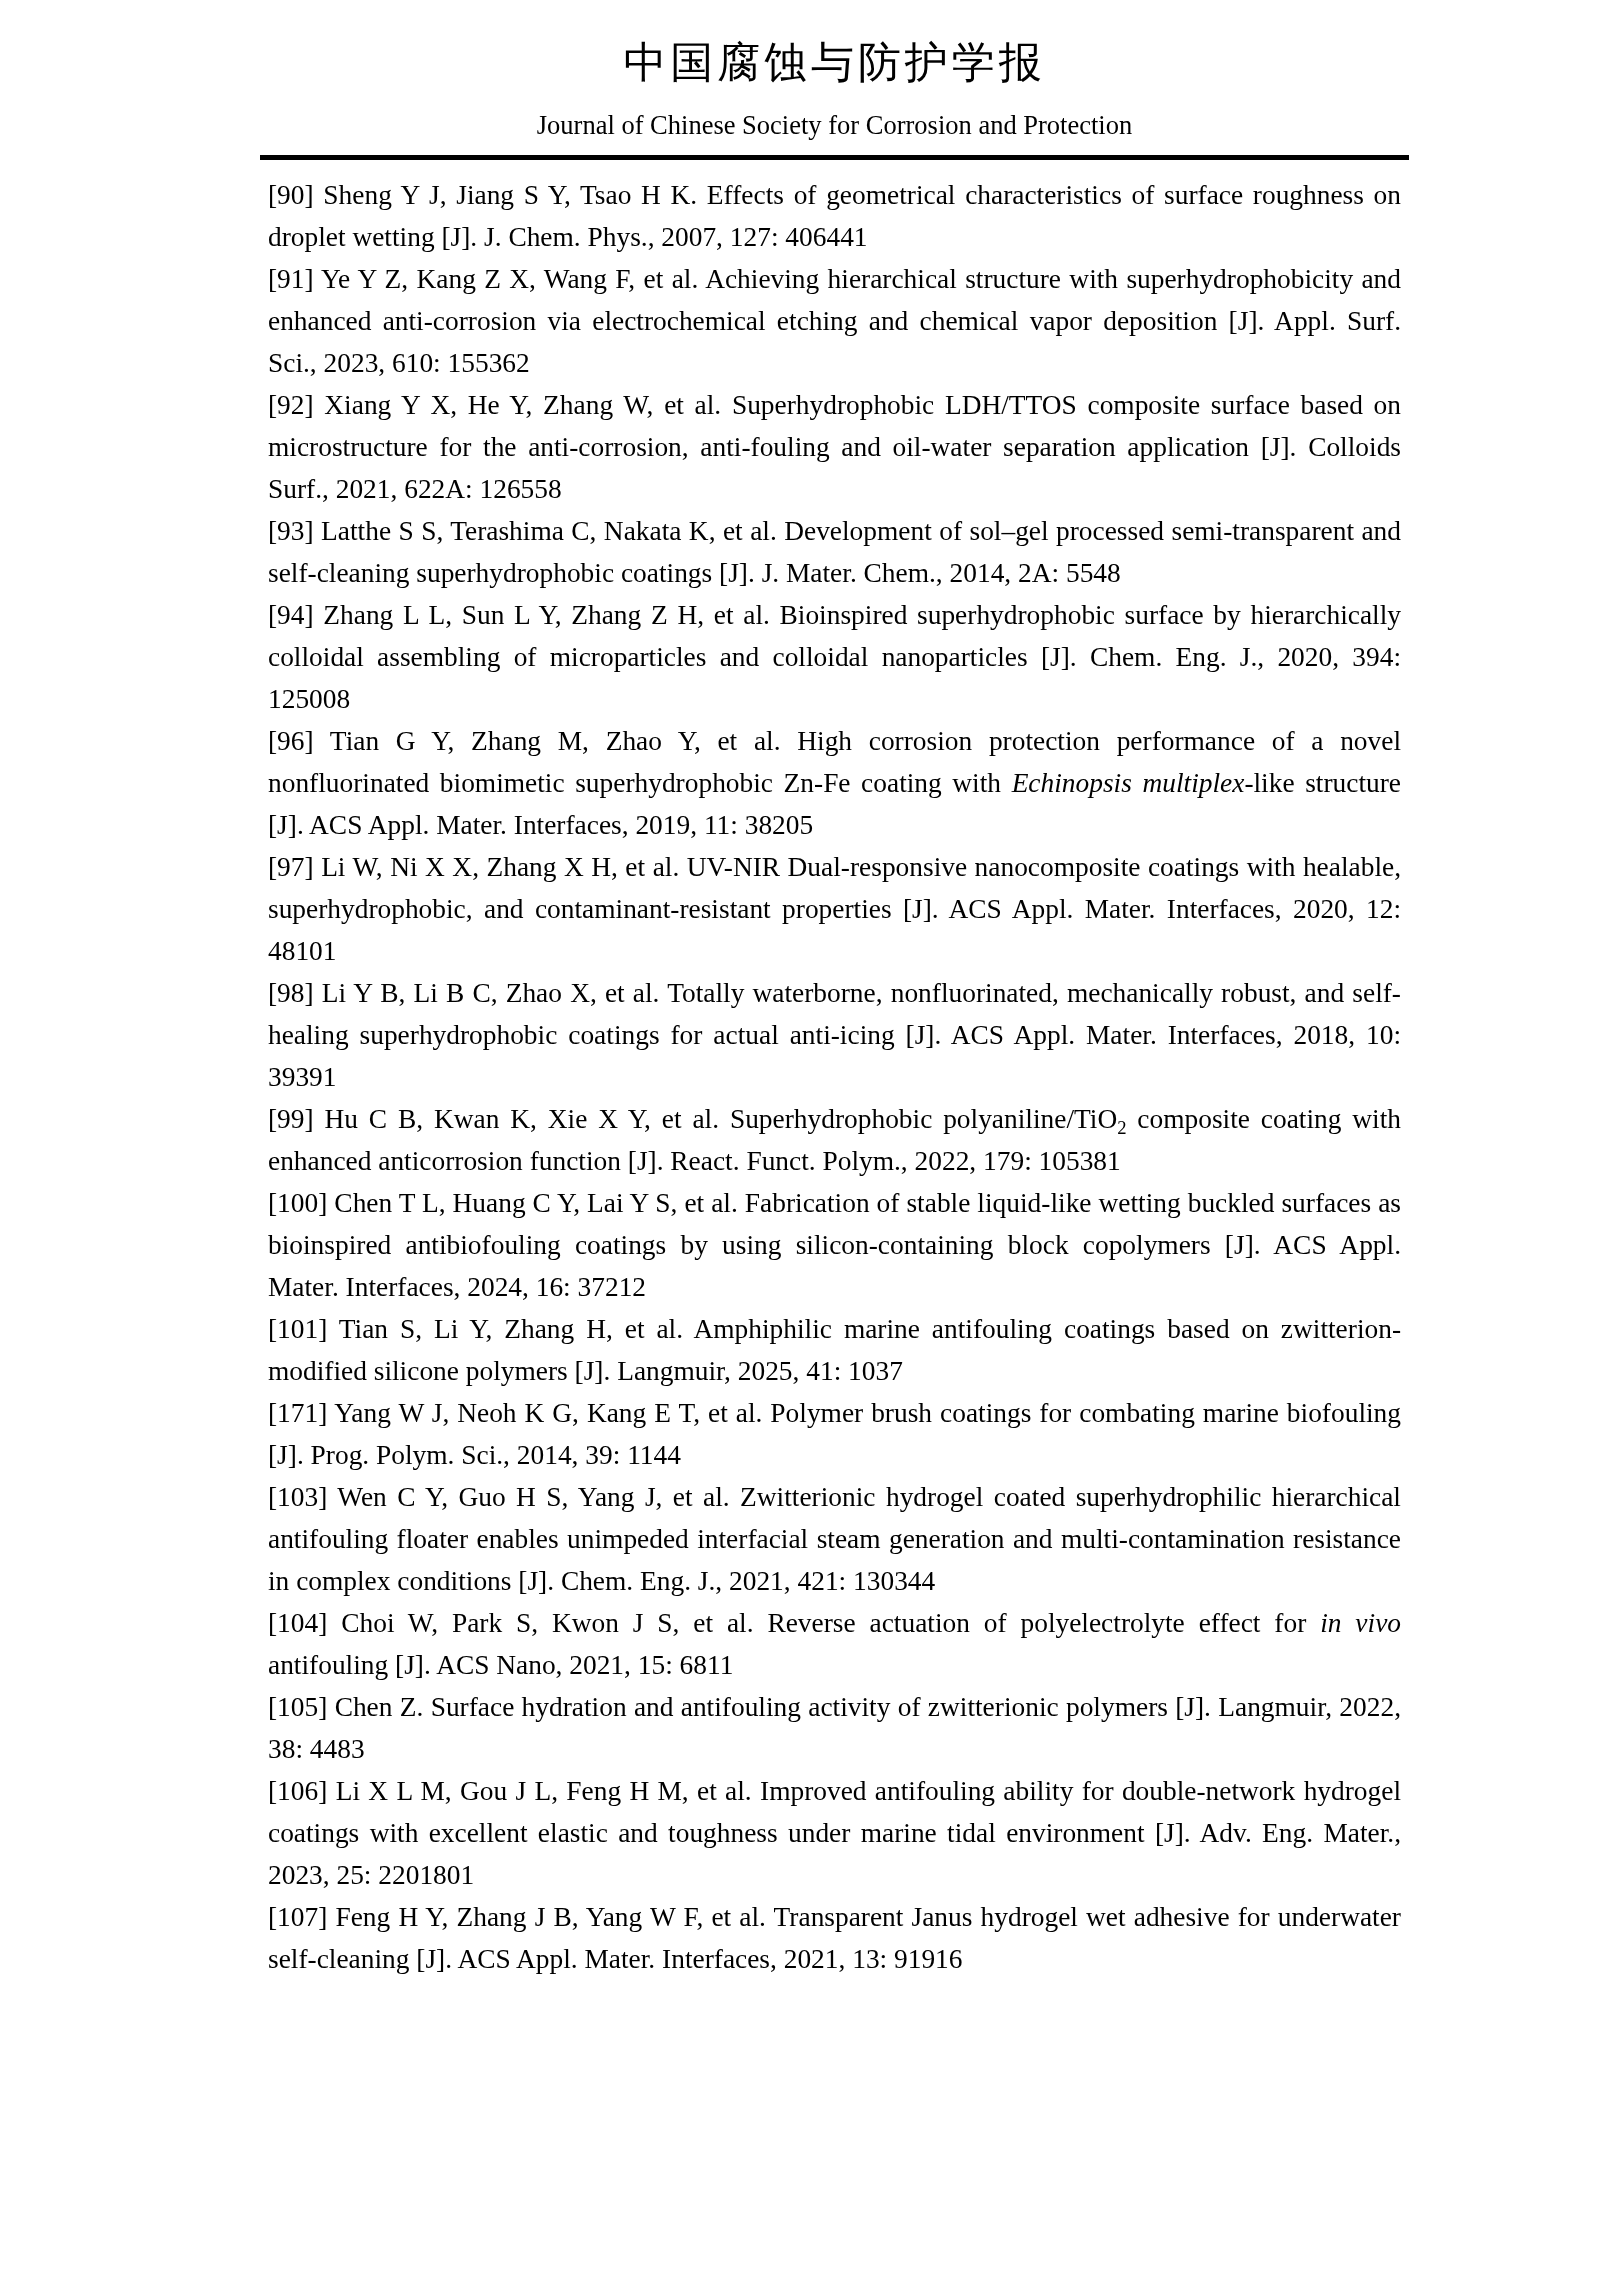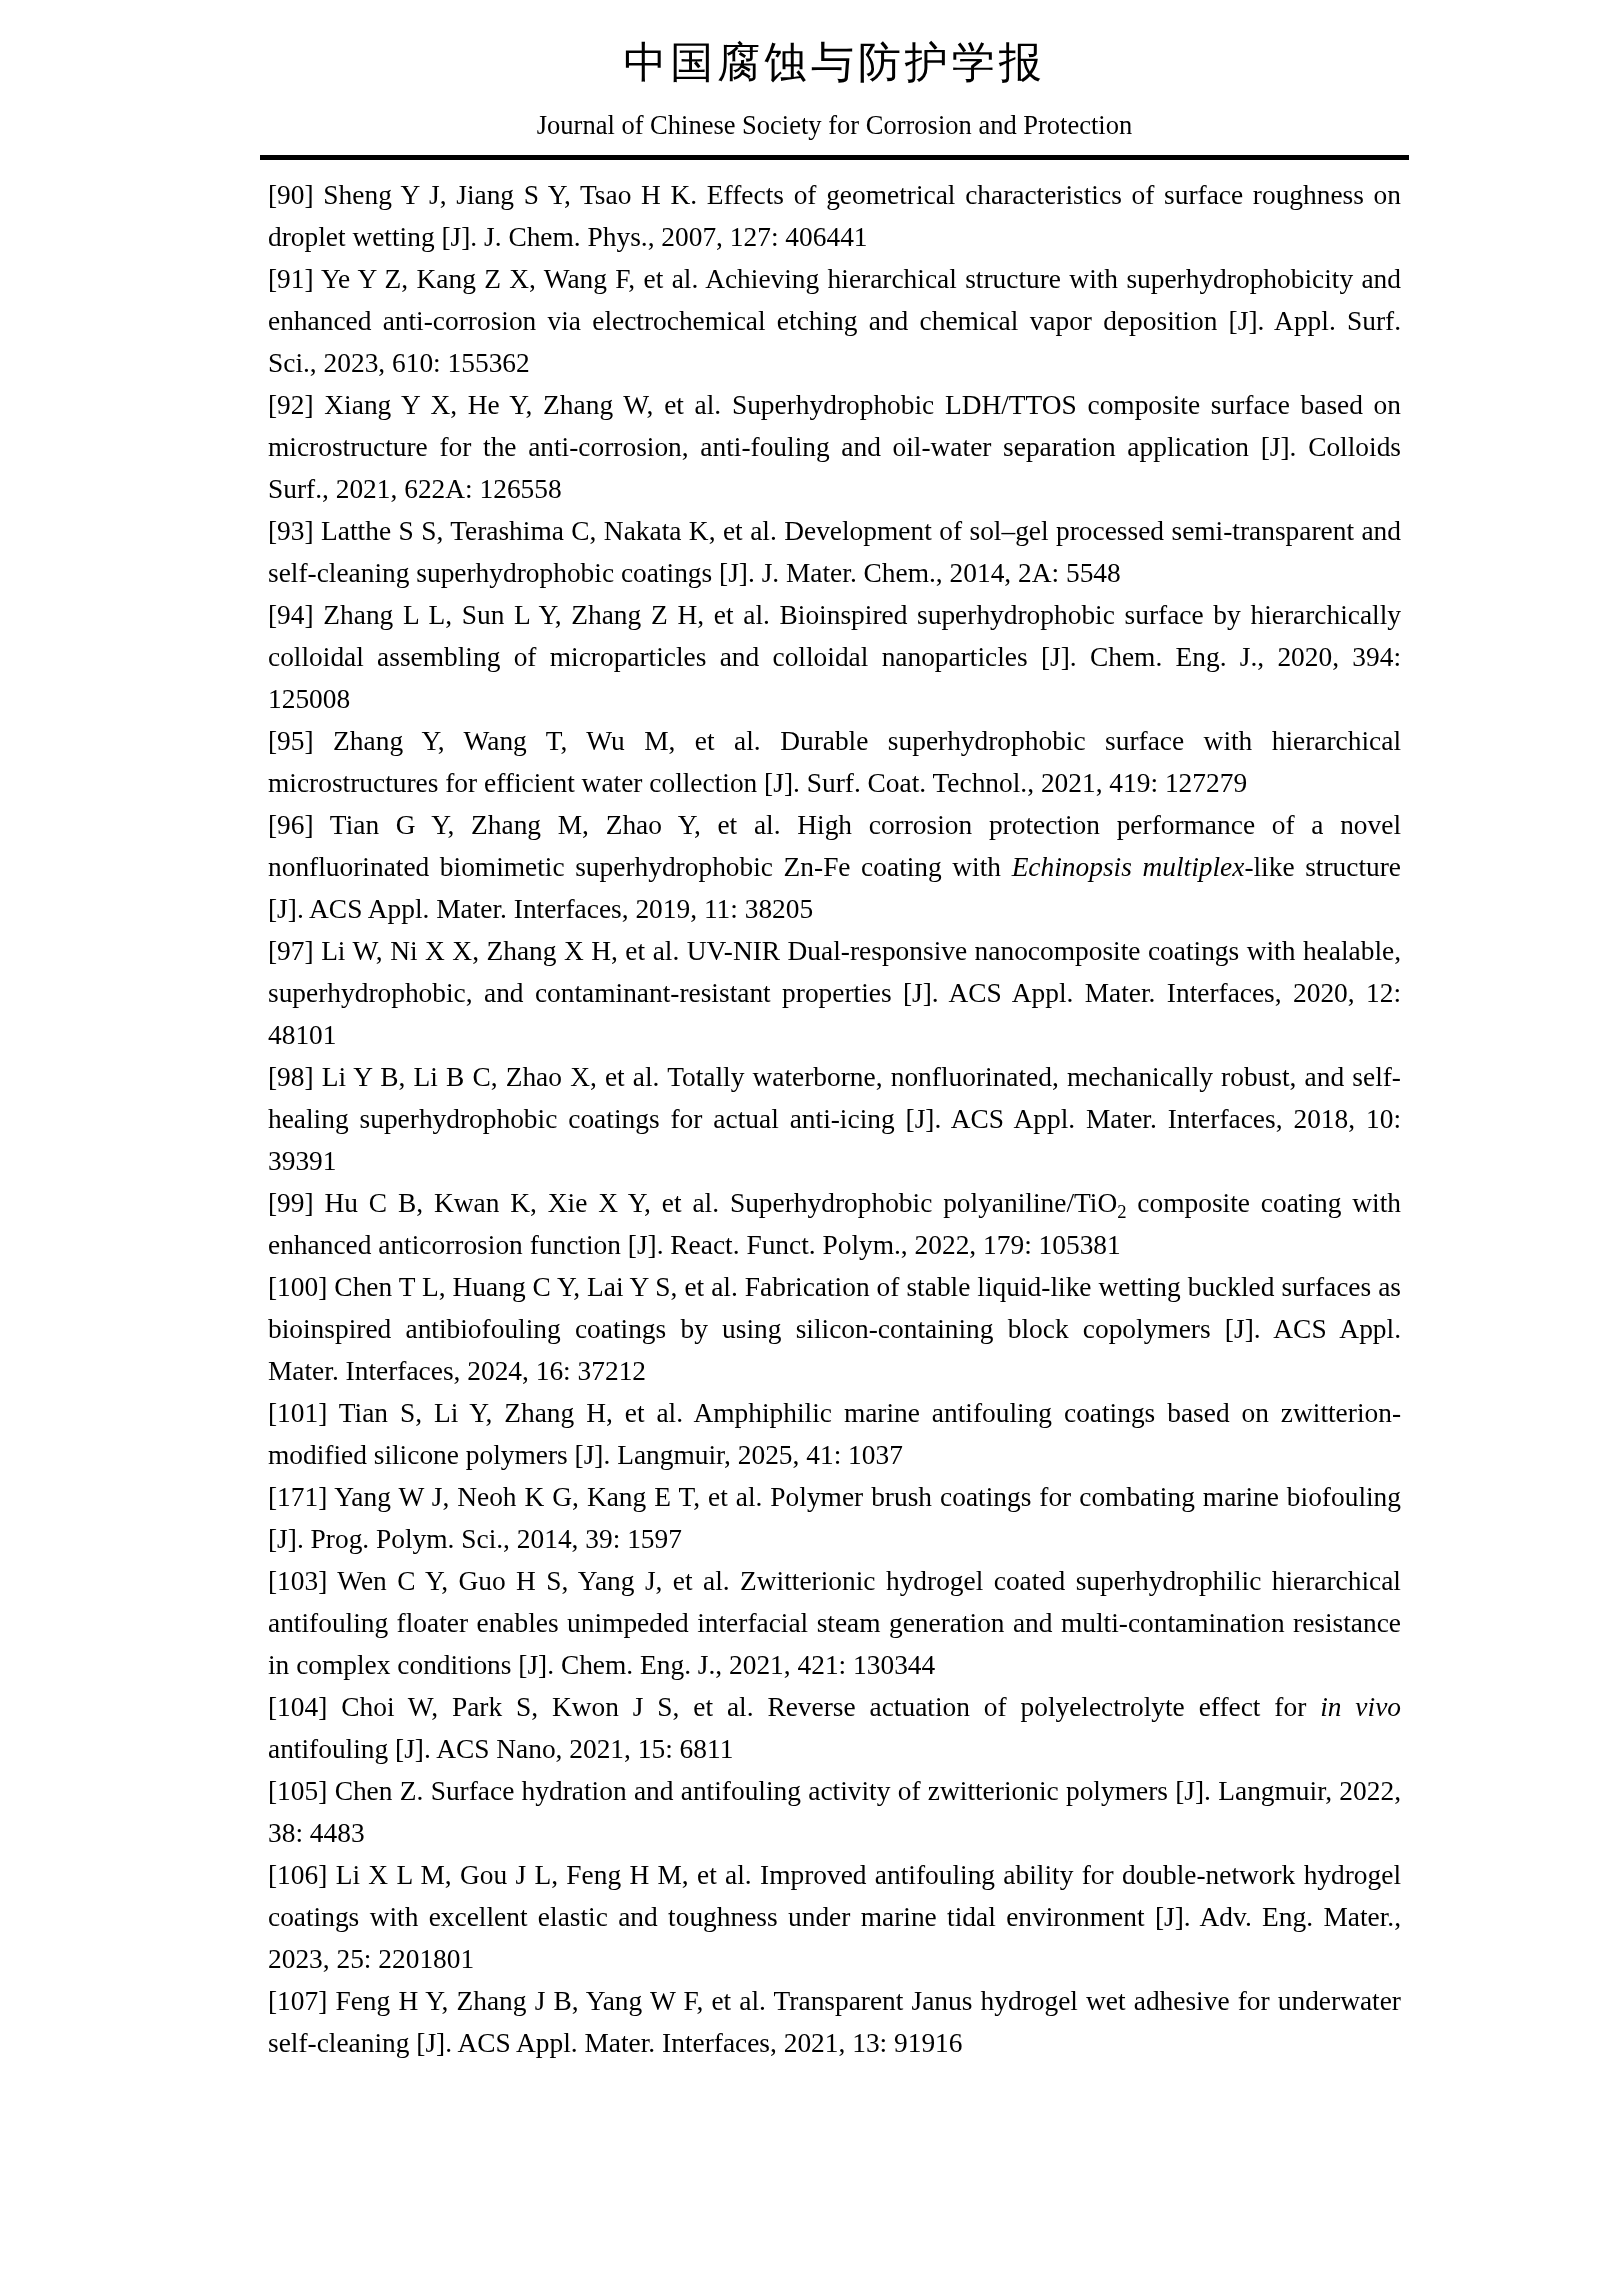--- a/index.html
+++ b/index.html
@@ -66,28 +66,27 @@
     <div class="title-zh">中国腐蚀与防护学报</div>
     <div class="title-en">Journal of Chinese Society for Corrosion and Protection</div>
     <div class="header-rule"></div>
   </div>
   <div class="refs" id="refs">
       <p class="ref"><span>[90] </span><span>Sheng Y J, Jiang S Y, Tsao H K. Effects of geometrical characteristics of surface roughness on droplet wetting [J]. J. Chem. Phys., 2007, 127: 406441</span></p>
       <p class="ref"><span>[91] </span><span>Ye Y Z, Kang Z X, Wang F, et al. Achieving hierarchical structure with superhydrophobicity and enhanced anti-corrosion via electrochemical etching and chemical vapor deposition [J]. Appl. Surf. Sci., 2023, 610: 155362</span></p>
       <p class="ref"><span>[92] </span><span>Xiang Y X, He Y, Zhang W, et al. Superhydrophobic LDH/TTOS composite surface based on microstructure for the anti-corrosion, anti-fouling and oil-water separation application [J]. Colloids Surf., 2021, 622A: 126558</span></p>
       <p class="ref"><span>[93] </span><span>Latthe S S, Terashima C, Nakata K, et al. Development of sol–gel processed semi-transparent and self-cleaning superhydrophobic coatings [J]. J. Mater. Chem., 2014, 2A: 5548</span></p>
       <p class="ref"><span>[94] </span><span>Zhang L L, Sun L Y, Zhang Z H, et al. Bioinspired superhydrophobic surface by hierarchically colloidal assembling of microparticles and colloidal nanoparticles [J]. Chem. Eng. J., 2020, 394: 125008</span></p>
-      <p class="ref"><span>[95] </span><span>Zhang Y, Wang T, Wu M, et al. Durable superhydrophobic surface with hierarchical microstructures for efficient water collection [J]. Surf. Coat. Technol., 2021, 419: 127279</span></p>
       <p class="ref"><span>[96] </span><span>Tian G Y, Zhang M, Zhao Y, et al. High corrosion protection performance of a novel nonfluorinated biomimetic superhydrophobic Zn-Fe coating with </span><i>Echinopsis multiplex</i><span>-like structure [J]. ACS Appl. Mater. Interfaces, 2019, 11: 38205</span></p>
       <p class="ref"><span>[97] </span><span>Li W, Ni X X, Zhang X H, et al. UV-NIR Dual-responsive nanocomposite coatings with healable, superhydrophobic, and contaminant-resistant properties [J]. ACS Appl. Mater. Interfaces, 2020, 12: 48101</span></p>
       <p class="ref"><span>[98] </span><span>Li Y B, Li B C, Zhao X, et al. Totally waterborne, nonfluorinated, mechanically robust, and self-healing superhydrophobic coatings for actual anti-icing [J]. ACS Appl. Mater. Interfaces, 2018, 10: 39391</span></p>
       <p class="ref"><span>[99] </span><span>Hu C B, Kwan K, Xie X Y, et al. Superhydrophobic polyaniline/TiO</span><sub>2</sub><span> composite coating with enhanced anticorrosion function [J]. React. Funct. Polym., 2022, 179: 105381</span></p>
       <p class="ref"><span>[100] </span><span>Chen T L, Huang C Y, Lai Y S, et al. Fabrication of stable liquid-like wetting buckled surfaces as bioinspired antibiofouling coatings by using silicon-containing block copolymers [J]. ACS Appl. Mater. Interfaces, 2024, 16: 37212</span></p>
       <p class="ref"><span>[101] </span><span>Tian S, Li Y, Zhang H, et al. Amphiphilic marine antifouling coatings based on zwitterion-modified silicone polymers [J]. Langmuir, 2025, 41: 1037</span></p>
-      <p class="ref"><span>[171] </span><span>Yang W J, Neoh K G, Kang E T, et al. Polymer brush coatings for combating marine biofouling [J]. Prog. Polym. Sci., 2014, 39: 1597</span></p>
+      <p class="ref"><span>[171] </span><span>Yang W J, Neoh K G, Kang E T, et al. Polymer brush coatings for combating marine biofouling [J]. Prog. Polym. Sci., 2014, 39: 1144</span></p>
       <p class="ref"><span>[103] </span><span>Wen C Y, Guo H S, Yang J, et al. Zwitterionic hydrogel coated superhydrophilic hierarchical antifouling floater enables unimpeded interfacial steam generation and multi-contamination resistance in complex conditions [J]. Chem. Eng. J., 2021, 421: 130344</span></p>
       <p class="ref"><span>[104] </span><span>Choi W, Park S, Kwon J S, et al. Reverse actuation of polyelectrolyte effect for </span><i>in vivo</i><span> antifouling [J]. ACS Nano, 2021, 15: 6811</span></p>
       <p class="ref"><span>[105] </span><span>Chen Z. Surface hydration and antifouling activity of zwitterionic polymers [J]. Langmuir, 2022, 38: 4483</span></p>
       <p class="ref"><span>[106] </span><span>Li X L M, Gou J L, Feng H M, et al. Improved antifouling ability for double-network hydrogel coatings with excellent elastic and toughness under marine tidal environment [J]. Adv. Eng. Mater., 2023, 25: 2201801</span></p>
       <p class="ref"><span>[107] </span><span>Feng H Y, Zhang J B, Yang W F, et al. Transparent Janus hydrogel wet adhesive for underwater self-cleaning [J]. ACS Appl. Mater. Interfaces, 2021, 13: 91916</span></p>
     </div>
 </div>
 
 
 </body></html>

